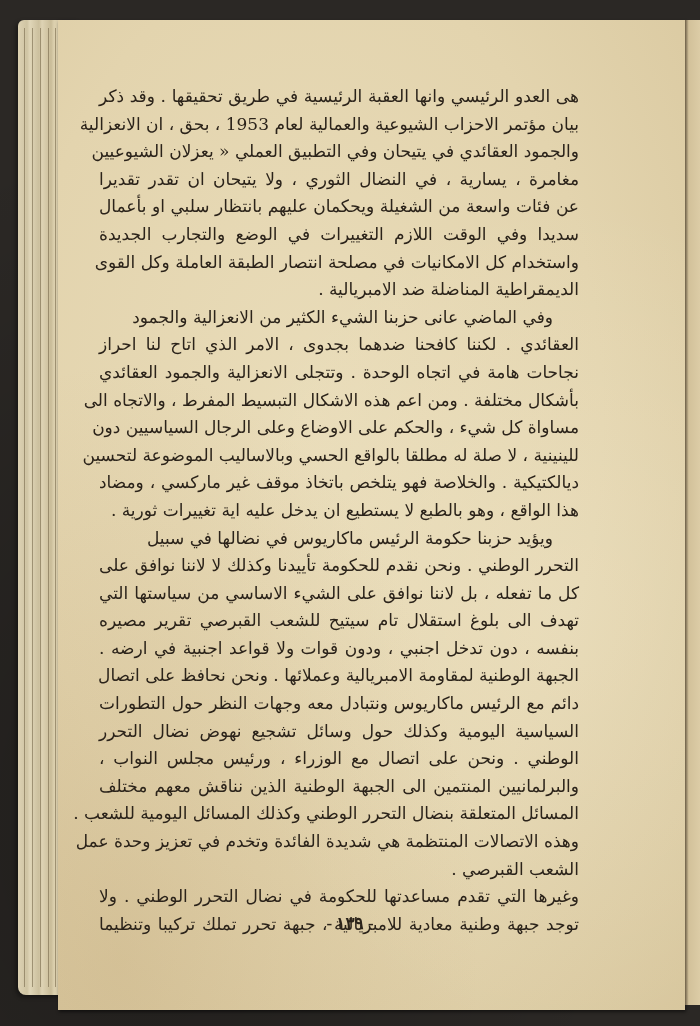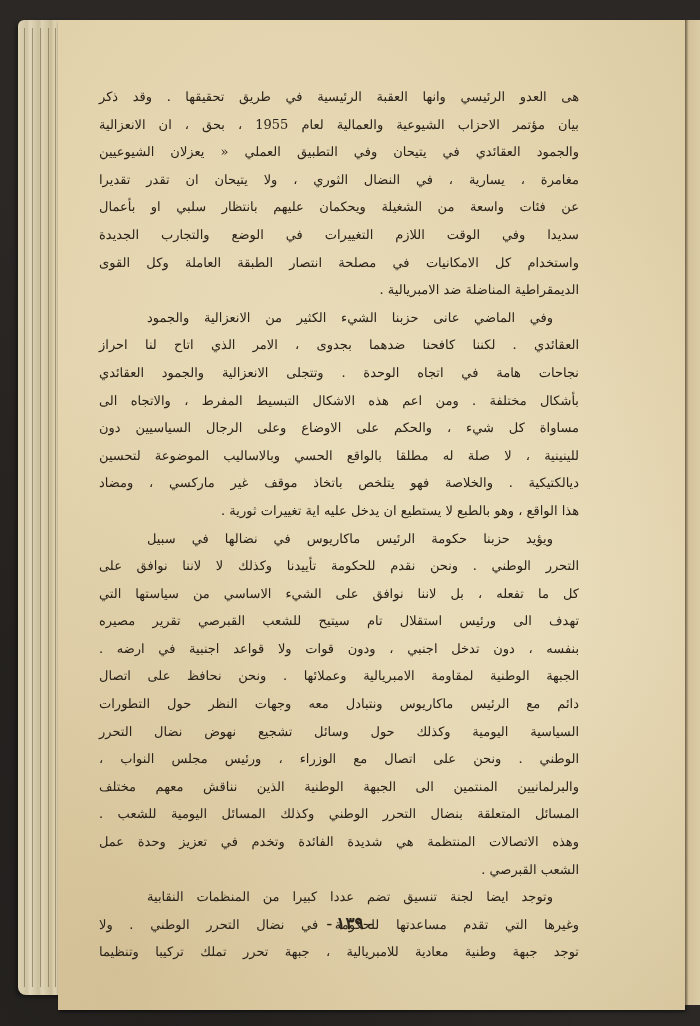--- a/index.html
+++ b/index.html
@@ -65,21 +65,21 @@
   }
   .text-block {
     position: absolute;
     left: 99px;
     top: 83px;
     width: 480px;
     direction: rtl;
     text-align: justify;
     text-align-last: justify;
     font-family: "DejaVu Serif", serif;
-    font-size: 13px;
+    font-size: 17px;
     color: #2b231a;
   }
   .line-row {
     height: 27.6px;
     line-height: 27.6px;
     white-space: nowrap;
     overflow: visible;
     text-align: justify;
     text-align-last: justify;
     display: block;
@@ -116,21 +116,21 @@
     <div class="line" style="left:30px"></div>
     <div class="line" style="left:37px"></div>
   </div>
   <div class="page"></div>
   <div class="page-right-edge"></div>
 
   <div class="text-block" id="text-block">
 
     <div>
       <span class="line-row">هى العدو الرئيسي وانها العقبة الرئيسية في طريق تحقيقها . وقد ذكر</span>
-      <span class="line-row">بيان مؤتمر الاحزاب الشيوعية والعمالية لعام 1955 ، بحق ، ان الانعزالية</span>
+      <span class="line-row">بيان مؤتمر الاحزاب الشيوعية والعمالية لعام 1953 ، بحق ، ان الانعزالية</span>
       <span class="line-row">والجمود العقائدي في يتيحان وفي التطبيق العملي « يعزلان الشيوعيين</span>
       <span class="line-row">مغامرة ، يسارية ، في النضال الثوري ، ولا يتيحان ان تقدر تقديرا</span>
       <span class="line-row">عن فئات واسعة من الشغيلة ويحكمان عليهم بانتظار سلبي او بأعمال</span>
       <span class="line-row">سديدا وفي الوقت اللازم التغييرات في الوضع والتجارب الجديدة</span>
       <span class="line-row">واستخدام كل الامكانيات في مصلحة انتصار الطبقة العاملة وكل القوى</span>
       <span class="line-row last">الديمقراطية المناضلة ضد الامبريالية .</span>
     </div>
 
     <div>
       <span class="line-row indent">وفي الماضي عانى حزبنا الشيء الكثير من الانعزالية والجمود</span>
@@ -140,33 +140,32 @@
       <span class="line-row">مساواة كل شيء ، والحكم على الاوضاع وعلى الرجال السياسيين دون</span>
       <span class="line-row">للينينية ، لا صلة له مطلقا بالواقع الحسي وبالاساليب الموضوعة لتحسين</span>
       <span class="line-row">ديالكتيكية . والخلاصة فهو يتلخص باتخاذ موقف غير ماركسي ، ومضاد</span>
       <span class="line-row last">هذا الواقع ، وهو بالطبع لا يستطيع ان يدخل عليه اية تغييرات ثورية .</span>
     </div>
 
     <div>
       <span class="line-row indent">ويؤيد حزبنا حكومة الرئيس ماكاريوس في نضالها في سبيل</span>
       <span class="line-row">التحرر الوطني . ونحن نقدم للحكومة تأييدنا وكذلك لا لاننا نوافق على</span>
       <span class="line-row">كل ما تفعله ، بل لاننا نوافق على الشيء الاساسي من سياستها التي</span>
-      <span class="line-row">تهدف الى ورئيس استقلال تام سيتيح للشعب القبرصي تقرير مصيره</span>
+      <span class="line-row">تهدف الى بلوغ استقلال تام سيتيح للشعب القبرصي تقرير مصيره</span>
       <span class="line-row">بنفسه ، دون تدخل اجنبي ، ودون قوات ولا قواعد اجنبية في ارضه .</span>
       <span class="line-row">الجبهة الوطنية لمقاومة الامبريالية وعملائها . ونحن نحافظ على اتصال</span>
       <span class="line-row">دائم مع الرئيس ماكاريوس ونتبادل معه وجهات النظر حول التطورات</span>
       <span class="line-row">السياسية اليومية وكذلك حول وسائل تشجيع نهوض نضال التحرر</span>
       <span class="line-row">الوطني . ونحن على اتصال مع الوزراء ، ورئيس مجلس النواب ،</span>
       <span class="line-row">والبرلمانيين المنتمين الى الجبهة الوطنية الذين نناقش معهم مختلف</span>
       <span class="line-row">المسائل المتعلقة بنضال التحرر الوطني وكذلك المسائل اليومية للشعب .</span>
       <span class="line-row">وهذه الاتصالات المنتظمة هي شديدة الفائدة وتخدم في تعزيز وحدة عمل</span>
       <span class="line-row last">الشعب القبرصي .</span>
     </div>
 
     <div>
-      <span class="line-row indent">وتوجد ايضا لجنة تنسيق تضم عددا كبيرا من المنظمات النقابية</span>
       <span class="line-row">وغيرها التي تقدم مساعدتها للحكومة في نضال التحرر الوطني . ولا</span>
       <span class="line-row">توجد جبهة وطنية معادية للامبريالية ، جبهة تحرر تملك تركيبا وتنظيما</span>
     </div>
   </div>
 
   <div class="page-number">- ١٣٩ -</div>
 </div>
 
 </body></html>

